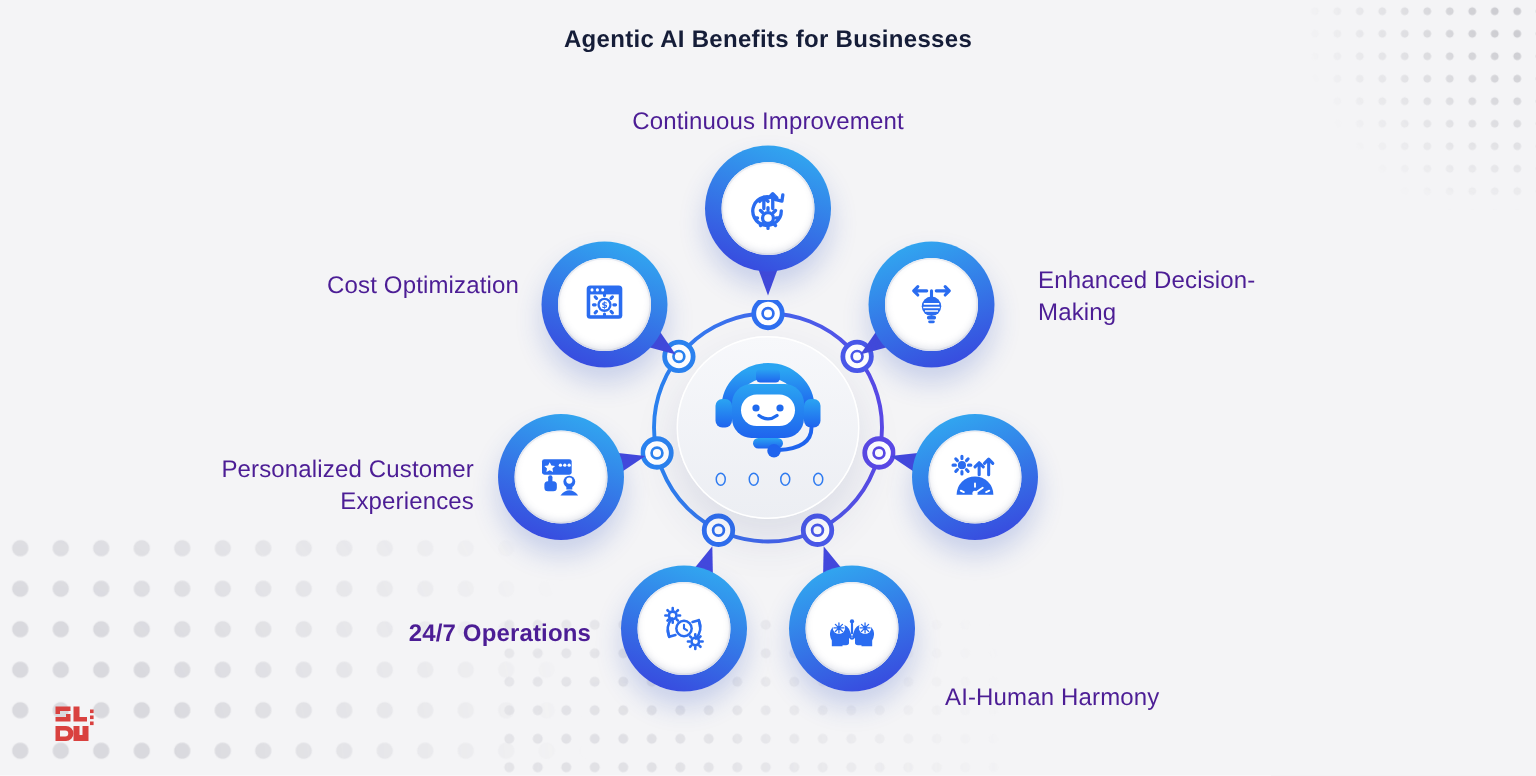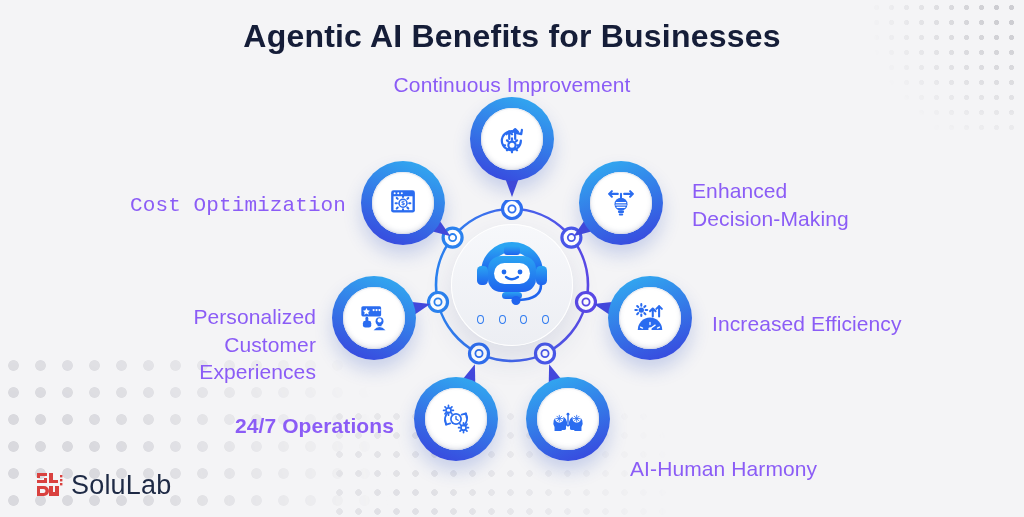--- a/index.html
+++ b/index.html
@@ -29,29 +29,29 @@
     left:330px;bottom:0;width:400px;height:110px;
     background-image:radial-gradient(circle,#dcdce1 3px,rgba(220,220,225,0) 3.6px);
     background-size:19px 19px;
     -webkit-mask-image:radial-gradient(circle at 20% 100%, #000 10%, transparent 80%);
     mask-image:radial-gradient(circle at 20% 100%, #000 10%, transparent 80%);
     opacity:.8;
   }
   
   .title{
     position:absolute;left:512px;top:18px;transform:translateX(-50%);
-    font-size:32px;font-weight:800;color:#151d38;white-space:nowrap;z-index:6;
+    font-size:16px;font-weight:800;color:#151d38;white-space:nowrap;z-index:6;
     letter-spacing:.2px;
   }
   .lbl{
-    position:absolute;font-size:21px;font-weight:500;color:#8b5cf6;
+    position:absolute;font-size:16px;font-weight:500;color:#4c1d95;
     line-height:1.32;z-index:6;letter-spacing:.1px;
   }
   .lbl-continuous{left:512px;top:71px;transform:translateX(-50%);white-space:nowrap;}
-  .lbl-cost{right:678px;top:192px;white-space:nowrap;font-family:Liberation Mono, monospace;}
+  .lbl-cost{right:678px;top:180px;white-space:nowrap;}
   .lbl-enhanced{left:692px;top:177px;width:175px;text-align:left;}
   .lbl-personalized{right:708px;top:303px;width:200px;text-align:right;}
   .lbl-efficiency{left:712px;top:310px;white-space:nowrap;}
   .lbl-ops{right:630px;top:412px;white-space:nowrap;font-weight:bold;}
   .lbl-harmony{left:630px;top:412px;white-space:nowrap;margin-top:43px;}
   
   .hub-ring{position:absolute;left:427px;top:200px;z-index:2;}
   .hub-disc{
     position:absolute;left:451px;top:224px;width:122px;height:122px;border-radius:50%;
     background:linear-gradient(180deg,#f7f8fb 0%,#eceef3 100%);
@@ -326,32 +326,30 @@
         <circle cx="24" cy="18" r="1.8" fill="#2a6cf0"></circle>
         <path d="M24 20 v8" stroke="#2a6cf0" stroke-width="1.8" stroke-linecap="round"></path>
       </svg>
     </div>
   </div>
 
   <div class="lbl lbl-continuous">Continuous Improvement</div>
   <div class="lbl lbl-cost">Cost Optimization</div>
   <div class="lbl lbl-personalized">Personalized Customer Experiences</div>
   <div class="lbl lbl-enhanced">Enhanced Decision-Making</div>
-  <div class="lbl lbl-efficiency">Increased Efficiency</div>
   <div class="lbl lbl-ops">24/7 Operations</div>
   <div class="lbl lbl-harmony">AI-Human Harmony</div>
 
   <div class="logo">
     <svg width="27" height="27" viewBox="0 0 27 27">
       <g fill="#d9413f">
         <path d="M1 1 h10 v3 h-7 v2 h7 v5 h-10 v-3 h7 v-2 h-7 z"></path>
         <path d="M13 1 h4 v7 h5 v3 h-9 z"></path>
         <path d="M1 14 h7 a5 5 0 0 1 0 10 h-7 z M4 17 v4 h3.5 a2 2 0 0 0 0 -4 z" fill-rule="evenodd"></path>
         <path d="M13 14 h4 v6 h2 v-6 h4 v10 h-10 z"></path>
         <rect x="24" y="3" width="2.4" height="2.4"></rect>
         <rect x="24" y="7" width="2.4" height="2.4"></rect>
         <rect x="24" y="11" width="2.4" height="2.4"></rect>
       </g>
     </svg>
-    <div class="logo-text">SoluLab</div>
   </div>
 
 </div>
 
 </body></html>

